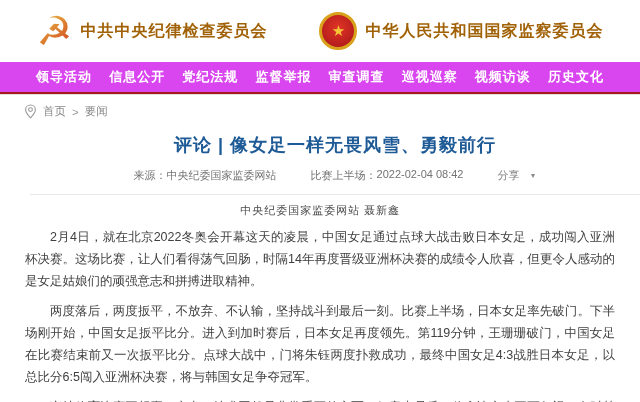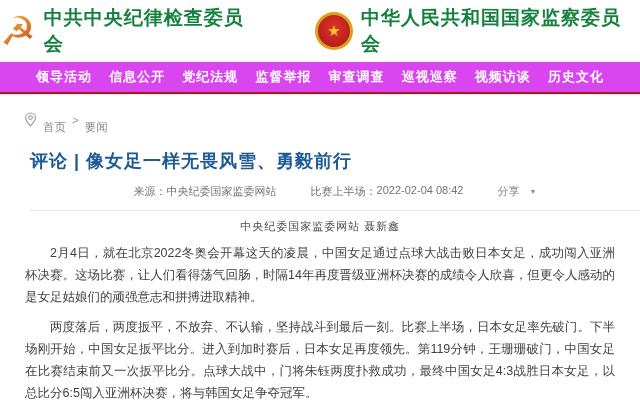--- a/index.html
+++ b/index.html
@@ -11,37 +11,37 @@
   .brand { display:flex; align-items:center; gap:8px; }
   .party-emblem { font-size:40px; line-height:1;
                   background:linear-gradient(140deg,#e8b243 20%,#d0481f 85%);
                   -webkit-background-clip:text; background-clip:text;
                   color:#d19b2a; -webkit-text-fill-color:transparent; }
   .national-emblem { width:38px; height:38px; border-radius:50%;
                      border:3px solid #d9a21c;
                      background:radial-gradient(circle at 50% 40%, #e03526 0%, #b21b1c 80%);
                      display:flex; align-items:center; justify-content:center;
                      color:#f5c437; font-size:15px; }
-  .brand-title { font-size:19px; font-weight:bold; color:#15803d; letter-spacing:1px;
+  .brand-title { font-size:16px; font-weight:bold; color:#a16207; letter-spacing:1px;
                  font-family:"Liberation Serif","DejaVu Serif",serif; }
 
   
   .main-nav { height:30px; background:#d946ef; display:flex; align-items:center;
               justify-content:space-between; padding:0 36px; }
   .nav-item { color:#fff; font-size:13px; font-weight:bold; letter-spacing:1px; cursor:pointer; white-space:nowrap; }
   .nav-underline { height:3px; background:#a3191d; border-bottom:1px solid #e3e3e3; }
 
   
   .breadcrumb { display:flex; align-items:center; gap:6px; padding:9px 0 8px 24px; color:#8a8a8a; font-size:11.5px; }
   .pin-icon { display:inline-flex; }
-  .crumb-link { cursor:pointer;margin-top:16px; }
+  .crumb-link { cursor:pointer; }
   .crumb-sep { color:#9a9a9a; }
 
   
-  .article-header { text-align:left; padding-top:6px;padding-left:30px; }
+  .article-header { text-align:center; padding-top:6px;padding-left:30px; }
   .article-title { color:#1d5a96; font-size:18px; font-weight:bold; letter-spacing:1px; }
   .article-meta { margin-top:11px; padding-bottom:11px; border-bottom:1px solid #e8e8e8;
                   display:flex; justify-content:center; align-items:center; gap:6px;
                   color:#737373; font-size:11px; }
   .meta-group { display:flex; }
   .meta-gap { width:22px; }
   .share-btn { display:flex; align-items:center; gap:10px; margin-left:28px; cursor:pointer; color:#808080; }
   .share-caret { font-size:7px; color:#8a8a8a; }
 
   

